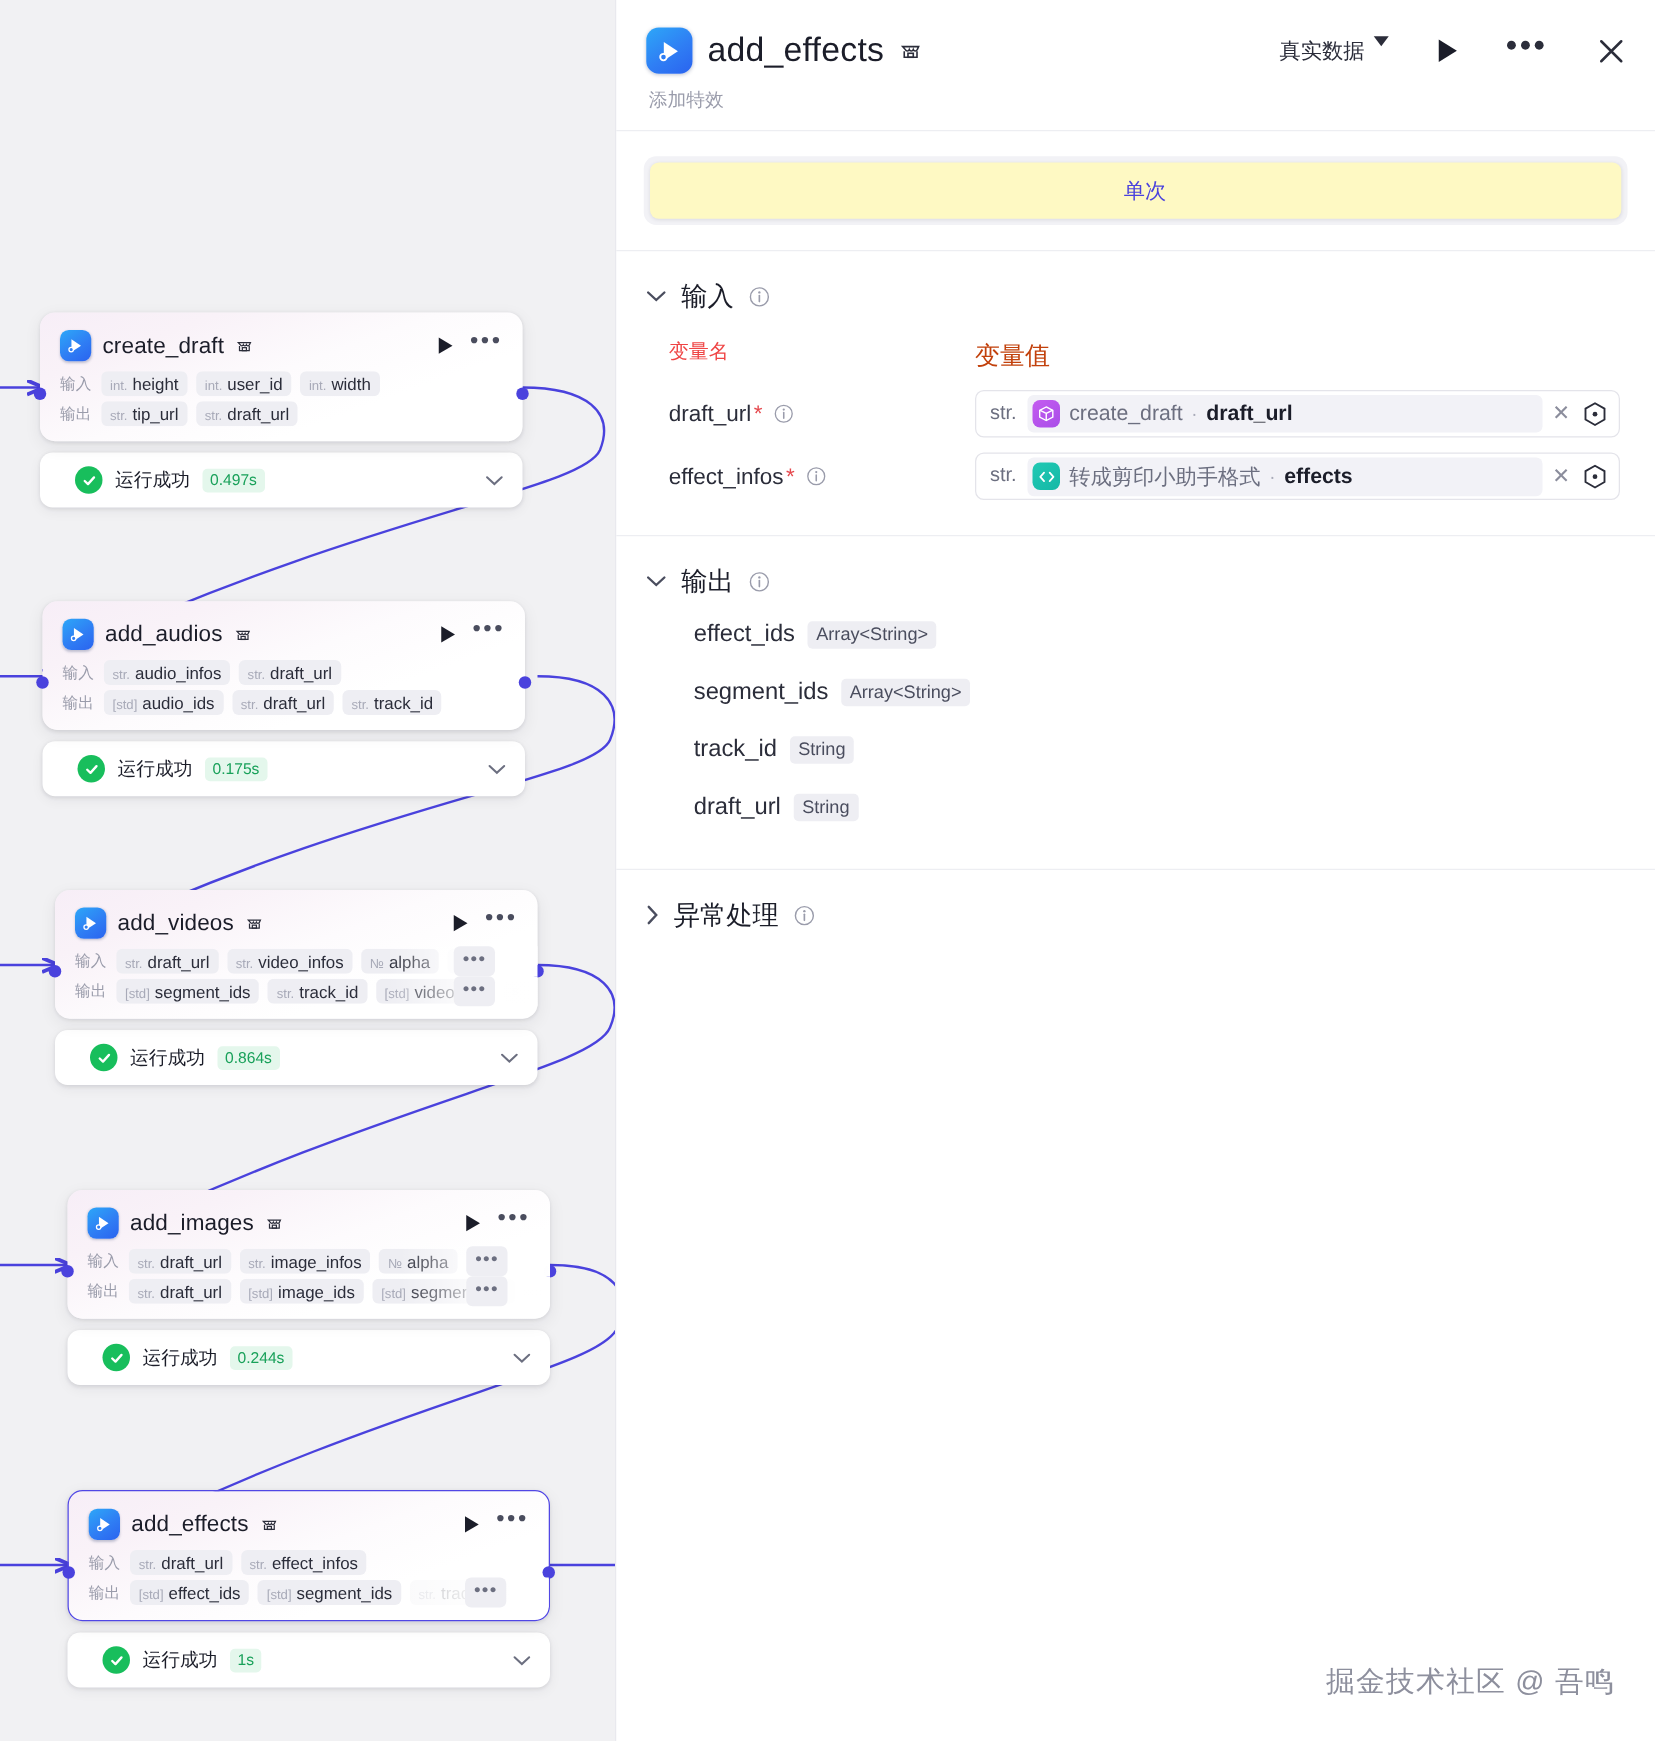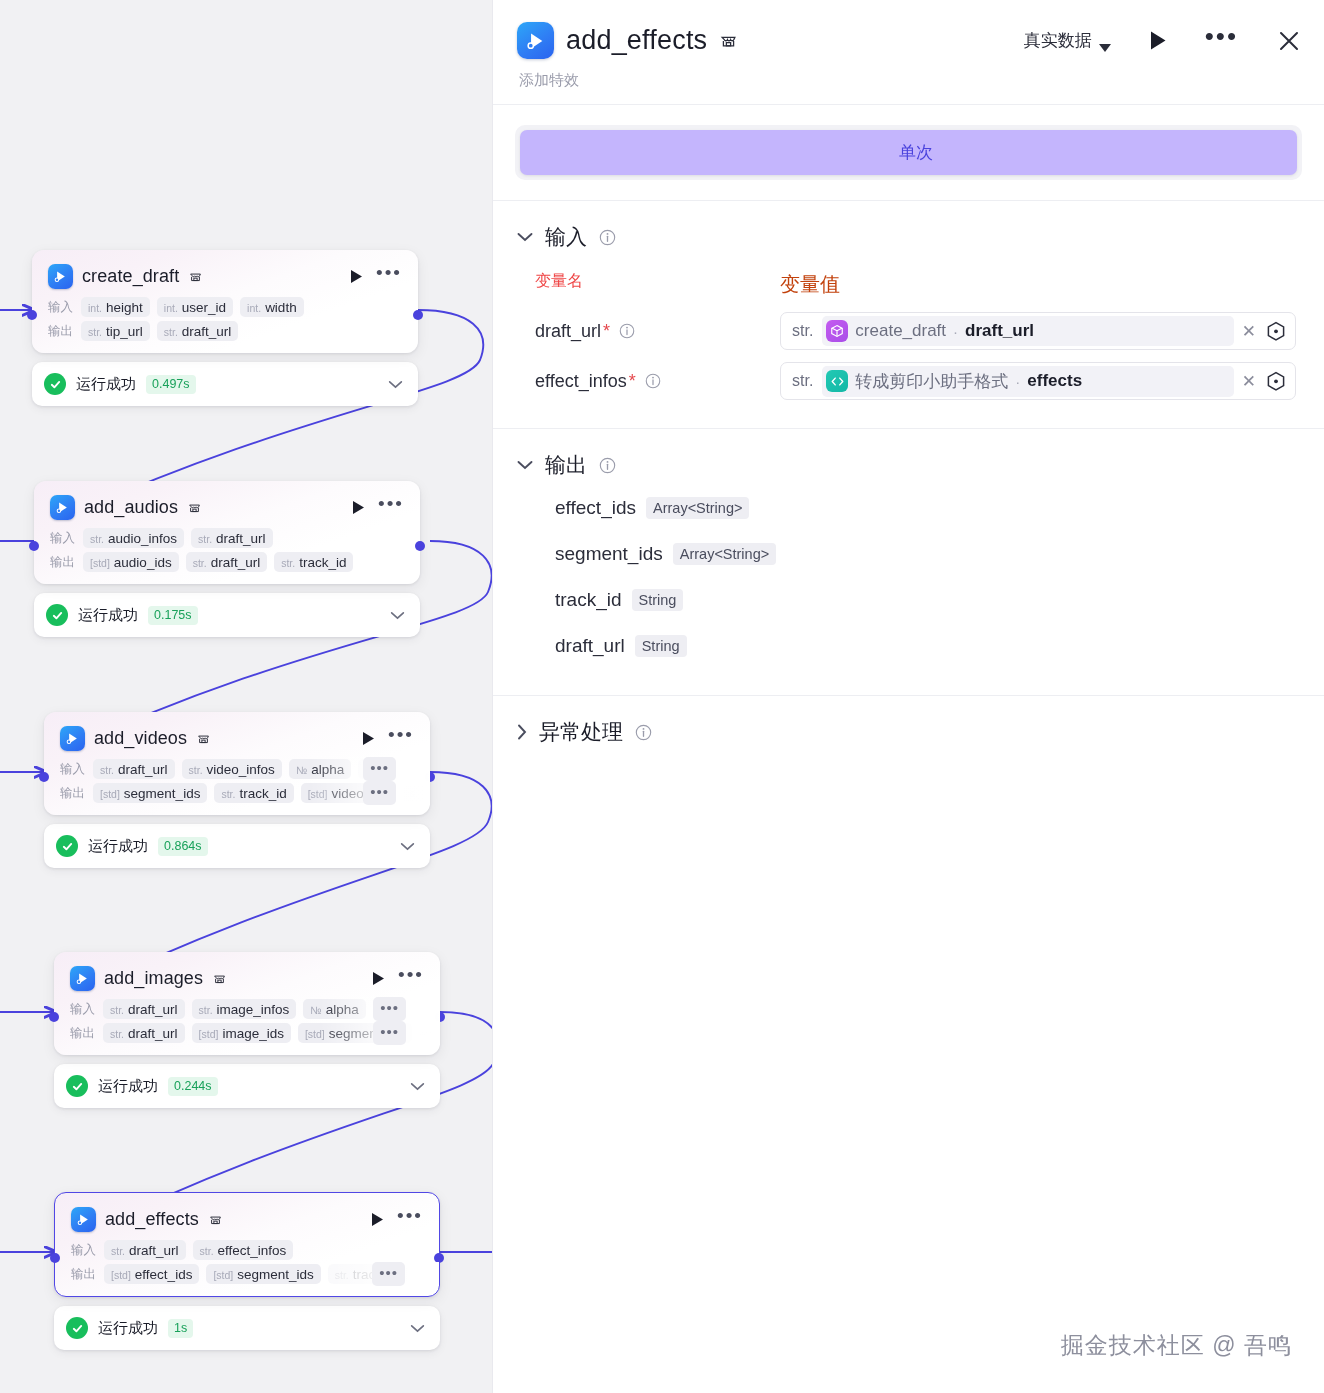--- a/index.html
+++ b/index.html
@@ -71,51 +71,51 @@
   }
 
   .port { position: absolute; width: 10px; height: 10px; border-radius: 50%; background: #4a42dd; }
   .port.in  { left: -5px; }
   .port.out { right: -5px; }
 
   .status-bar {
     margin-top: 9px;
     background: #fff; border-radius: 10px;
     box-shadow: 0 1px 3px rgba(28,31,46,.10), 0 3px 10px rgba(28,31,46,.06);
-    height: 44px; display: flex; align-items: center; padding: 0 15px 0 12px; gap: 10px;
+    height: 44px; display: flex; align-items: center; padding: 0 15px 0 28px; gap: 10px;
   }
   .ok-ico { width: 22px; height: 22px; border-radius: 50%; background: #18be5c; display: flex; align-items: center; justify-content: center; flex: 0 0 auto; }
   .status-txt { font-size: 15px; color: #1b1d29; }
   .dur { font-size: 12.5px; color: #19a15a; background: #e4f7ec; border-radius: 4px; padding: 2.5px 6px; }
   .status-sp { flex: 1 1 auto; }
   .chev-d { color: #6c6f80; cursor: pointer; display: inline-flex; }
 
   
   #panel {
     position: absolute; left: 492px; top: 0; width: 832px; height: 1393px;
     background: #ffffff; border-left: 1px solid #e9e9ee;
   }
   .p-head { padding: 22px 24px 14px 24px; border-bottom: 1px solid #edeef2; }
   .p-head-row { display: flex; align-items: center; gap: 12px; }
   .p-app-icon { width: 37px; height: 37px; border-radius: 10px; flex: 0 0 auto;
     background: linear-gradient(145deg, #2da7f8 0%, #2f7ef4 55%, #2a63ef 100%);
     display: flex; align-items: center; justify-content: center;
     box-shadow: 0 1px 3px rgba(20,40,90,.25); }
   .p-title { font-size: 27px; color: #1b1d29; letter-spacing: .2px; }
   .p-head-sp { flex: 1 1 auto; }
-  .env-sel { display: flex; align-items: flex-end; gap: 7px; font-size: 17px; color: #2b2d3a; cursor: pointer; }
+  .env-sel { display: flex; align-items: flex-start; gap: 7px; font-size: 17px; color: #2b2d3a; cursor: pointer; }
   .caret-d { width: 0; height: 0; border-left: 6px solid transparent; border-right: 6px solid transparent; border-top: 8px solid #2b2d3a; }
   .p-run { margin-left: 26px; cursor: pointer; display: inline-flex; }
   .p-dots { margin-left: 26px; color: #2b2d3a; font-size: 26px; line-height: 12px; letter-spacing: 2px; cursor: pointer; padding-bottom: 10px; }
   .p-close { margin-left: 28px; cursor: pointer; display: inline-flex; color: #2b2d3a; }
   .p-sub { font-size: 15px; color: #9a9cab; margin-top: 12px; padding-left: 2px; }
 
   .tabs { margin: 20px 22px 0 22px; background: #f2f2f6; border-radius: 10px; padding: 5px; display: flex; }
   .tab { flex: 1 1 50%; text-align: center; font-size: 17px; color: #6c6f80; padding: 11px 0; border-radius: 7px; cursor: pointer; }
-  .tab.active { background: #c4b5fd; color: #4a42dd; box-shadow: 0 1px 3px rgba(28,31,46,.10); padding-left: 15px; }
+  .tab.active { background: #fef9c3; color: #4a42dd; box-shadow: 0 1px 3px rgba(28,31,46,.10); padding-left: 15px; }
 
   .sec-divider { height: 1px; background: #edeef2; margin-top: 20px; }
 
   .section { padding: 0 24px; }
   .sec-head { display: flex; align-items: center; gap: 12px; padding: 22px 0 6px 0; cursor: pointer; }
   .chev-right, .chev-down { color: #4a4d5e; display: inline-flex; }
   .sec-title { font-size: 21px; color: #1b1d29; }
   .info-ico { color: #9a9cab; display: inline-flex; }
 
   .col-heads { display: flex; padding: 14px 0 8px 18px; }

